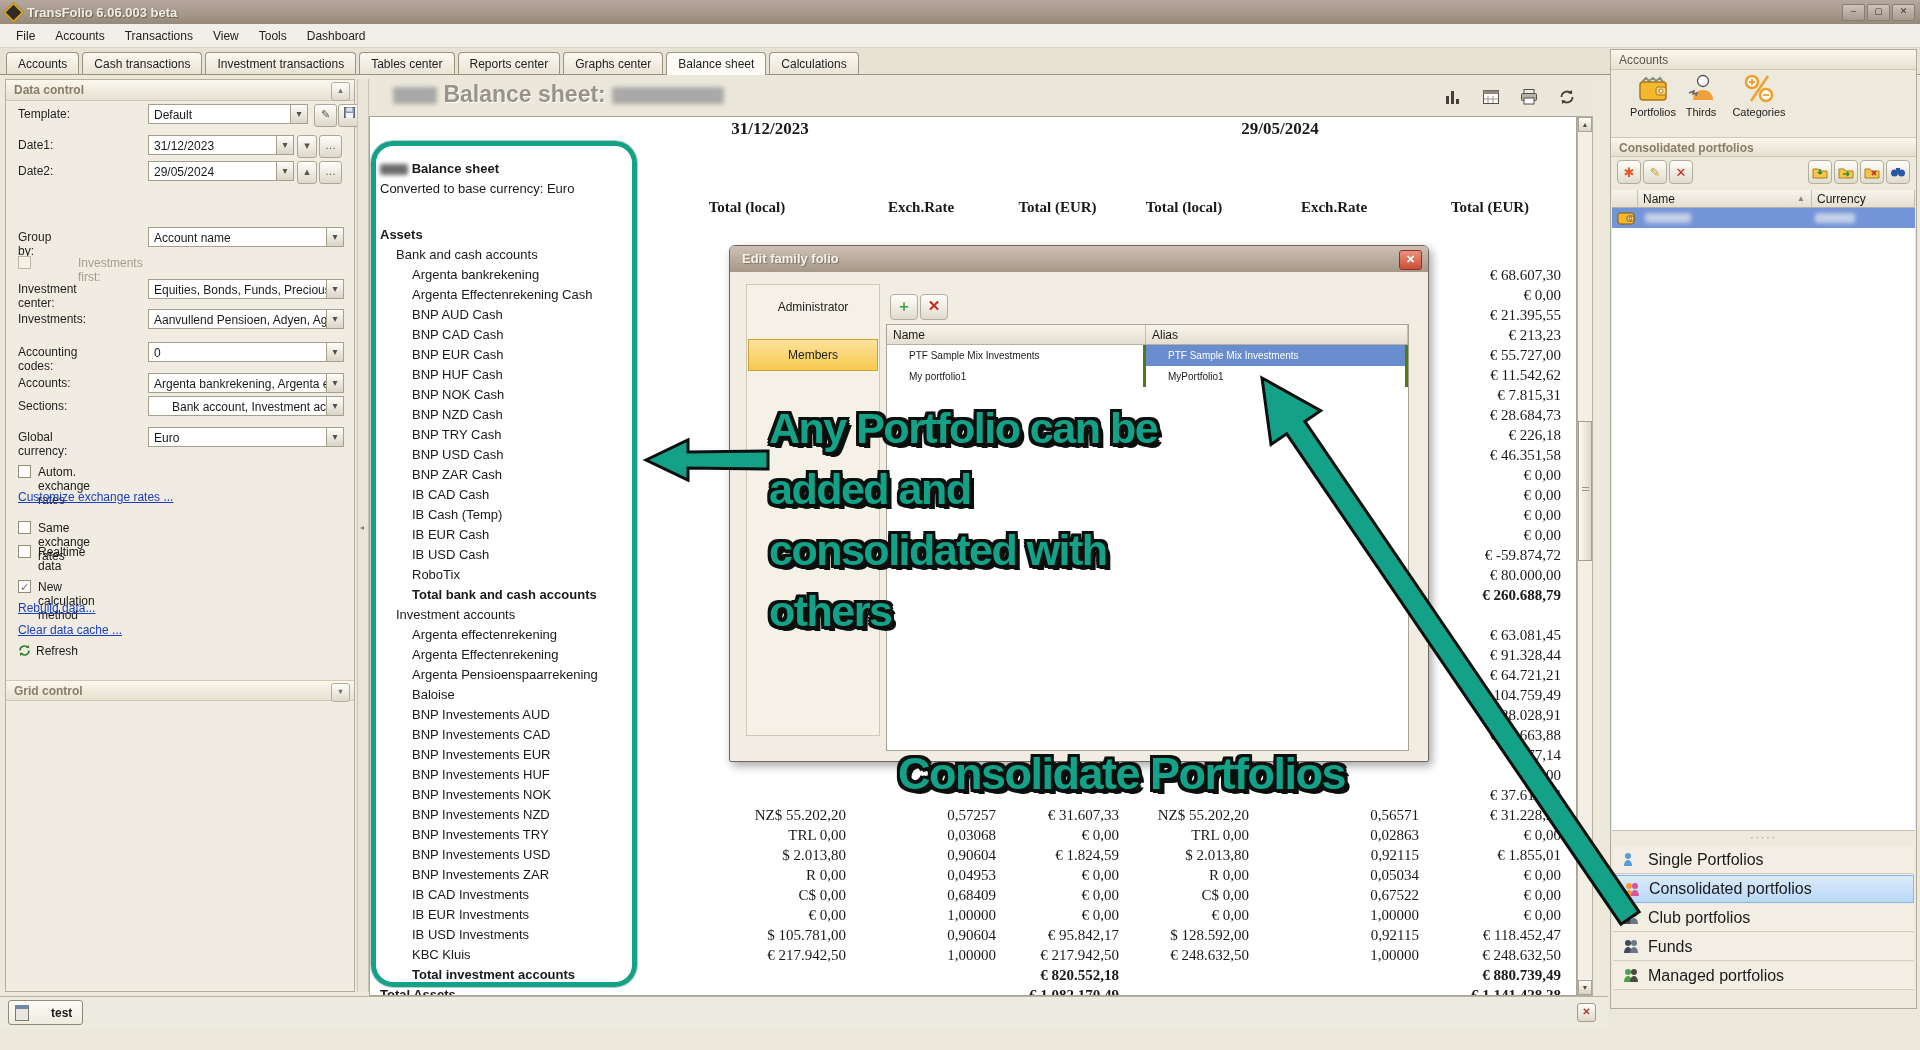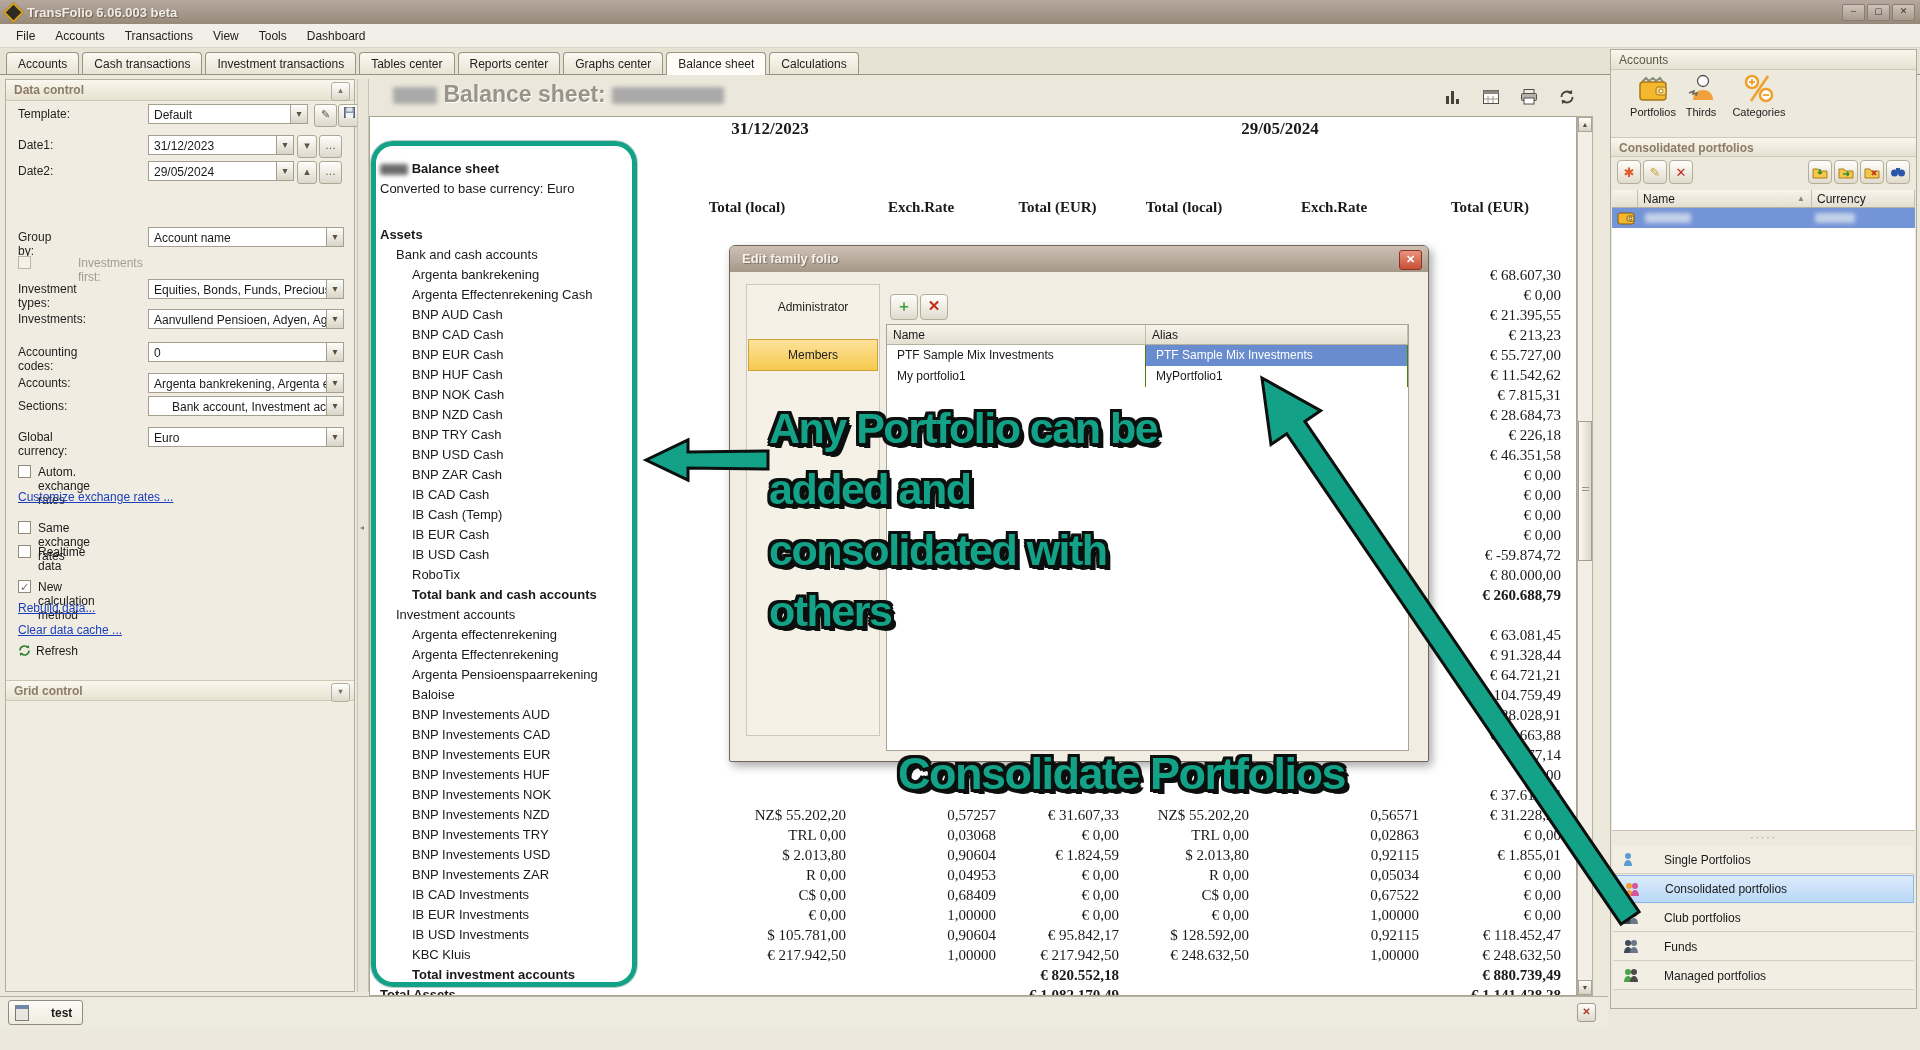--- a/index.html
+++ b/index.html
@@ -93,22 +93,22 @@
   .nav-item{position:absolute;left:1px;width:130px;height:32px;font-size:12px;display:flex;
             align-items:center;justify-content:center;color:#222;}
   .nav-item.active{background:linear-gradient(#fde29b,#f6c94e);border:1px solid #cda23b;box-sizing:border-box;}
   .dlg-toolbtn{position:absolute;top:48px;width:26px;height:24px;border:1px solid #b3ad9b;border-radius:4px;
                background:linear-gradient(#fefefb,#e0dbcd);text-align:center;font-size:15px;font-weight:bold;line-height:22px;}
   .dlg-table{position:absolute;left:156px;top:78px;width:523px;height:427px;background:#fff;
              border:1px solid #a9a496;box-sizing:border-box;}
   .dlg-th{position:absolute;top:0;height:20px;background:linear-gradient(#f7f4eb,#e4dfd1);
           border-right:1px solid #c3beae;border-bottom:1px solid #b5b0a0;font-size:12px;
           line-height:20px;padding-left:6px;box-sizing:border-box;}
-  .dlg-cell{position:absolute;height:21px;font-size:12px;line-height:21px;padding-left:10px;
-            box-sizing:border-box;border-right:1px solid #4d7c0f;white-space:nowrap;overflow:hidden;}
+  .dlg-cell{position:absolute;height:21px;font-size:10px;line-height:21px;padding-left:22px;
+            box-sizing:border-box;border-right:3px solid #4d7c0f;white-space:nowrap;overflow:hidden;}
   .dlg-cell.sel{background:#688cce;color:#fff;}
   
   .note{position:absolute;z-index:70;color:#13a287;font-weight:bold;letter-spacing:-1.5px;
         font-family:"Liberation Sans",sans-serif;
         text-shadow:-3px -3px 0 #0b0f0d,3px -3px 0 #0b0f0d,-3px 3px 0 #0b0f0d,3px 3px 0 #0b0f0d,
                     -3px 0 0 #0b0f0d,3px 0 0 #0b0f0d,0 -3px 0 #0b0f0d,0 4px 0 #0b0f0d,5px 5px 0 #0b0f0d;}
   #note1{left:769px;top:398px;font-size:43px;line-height:61px;}
   #note2{left:898px;top:748px;font-size:45px;}
   #overlay-svg{position:absolute;left:0;top:0;z-index:70;pointer-events:none;}
   
@@ -122,21 +122,21 @@
   .big-ic svg{display:block;margin:0 auto 2px;}
   .tb-btn{position:absolute;width:22px;height:22px;border:1px solid #b3ad9b;border-radius:4px;
           background:linear-gradient(#fefefb,#e0dbcd);display:flex;align-items:center;justify-content:center;
           font-size:13px;}
   .rp-th{position:absolute;height:18px;background:linear-gradient(#f7f4eb,#e4dfd1);border-right:1px solid #c3beae;
          border-bottom:1px solid #b5b0a0;font-size:12px;line-height:18px;padding-left:5px;box-sizing:border-box;}
   .rp-row{position:absolute;left:1px;width:303px;height:20px;background:#7494d8;display:flex;align-items:center;}
   .rp-white{position:absolute;left:1px;width:303px;background:#fff;border-bottom:1px solid #c8c3b2;}
   .dots{position:absolute;width:100%;text-align:center;font-size:10px;color:#9a9585;letter-spacing:2px;}
   .pt-item{position:absolute;left:2px;width:301px;height:28px;border-bottom:1px solid #d4cfc0;
-           display:flex;align-items:center;font-size:12px;gap:24px;padding-left:10px;box-sizing:border-box;
+           display:flex;align-items:center;font-size:16px;gap:8px;padding-left:10px;box-sizing:border-box;
            background:#f2eee3;}
   .pt-item.active{background:linear-gradient(#dcebfb,#b9d8f7);border:1px solid #8bb8ec;}
   
   .bottom-strip{left:0;top:996px;width:1608px;height:32px;background:#edeadf;border-top:1px solid #b7b2a4;}
   .btab{position:absolute;left:8px;top:3px;height:23px;background:linear-gradient(#fcfbf6,#eeebdf);
         border:1px solid #8f8b7d;border-radius:3px;display:flex;align-items:center;gap:22px;
         padding:0 10px 0 6px;font-size:12px;font-weight:bold;}
   .btab .wic{width:12px;height:11px;background:#e8e6de;border:1px solid #7d7a6e;border-top:4px solid #6f87a8;}
   .bclose{position:absolute;left:1577px;top:6px;width:17px;height:17px;border:1px solid #a19c8c;border-radius:3px;
           background:linear-gradient(#fdfdf9,#ddd8ca);color:#b03a2a;font-size:10px;font-weight:bold;
@@ -206,21 +206,21 @@
   </div>
   <div class="frow" style="top:147px;">
       <span class="flabel">Group by:</span>
     <div class="combo" style="left:142px;width:196px;">Account name</div>
   </div>
   <div class="frow" style="top:173px;">
     <span class="cbx dis"></span>
     <span class="cblabel flabel dis" style="left:32px;">Investments first:</span>
   </div>
   <div class="frow" style="top:199px;">
-      <span class="flabel">Investment types:</span>
+      <span class="flabel">Investment center:</span>
     <div class="combo" style="left:142px;width:196px;">Equities, Bonds, Funds, Precious metals, I...</div>
   </div>
   <div class="frow" style="top:229px;">
       <span class="flabel">Investments:</span>
     <div class="combo" style="left:142px;width:196px;">Aanvullend Pensioen, Adyen, Agnico Eagl...</div>
   </div>
   <div class="frow" style="top:262px;">
       <span class="flabel">Accounting codes:</span>
     <div class="combo" style="left:142px;width:196px;">0</div>
   </div>

